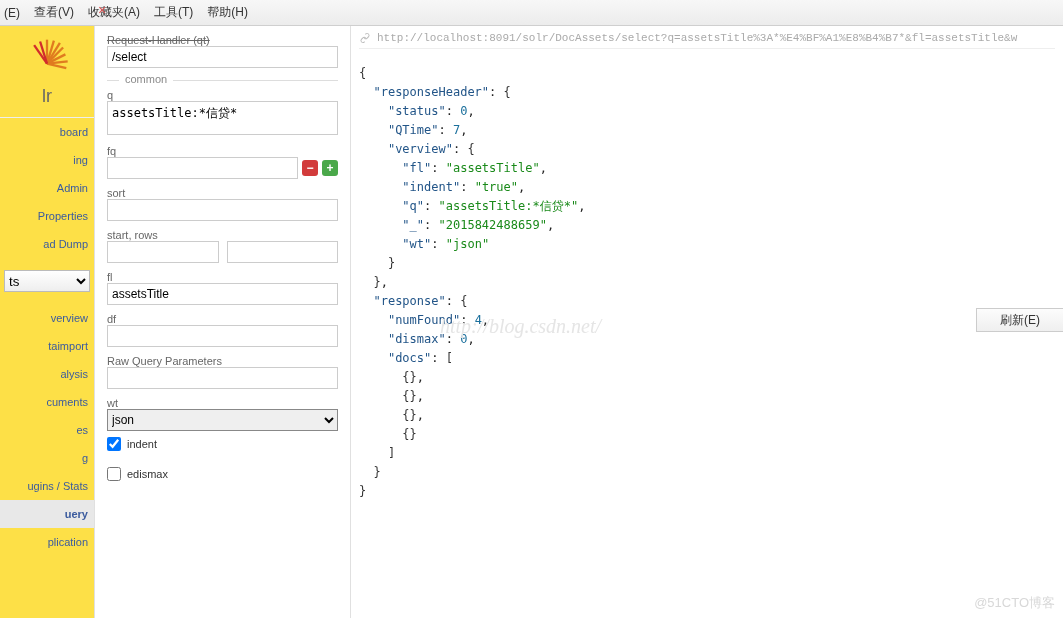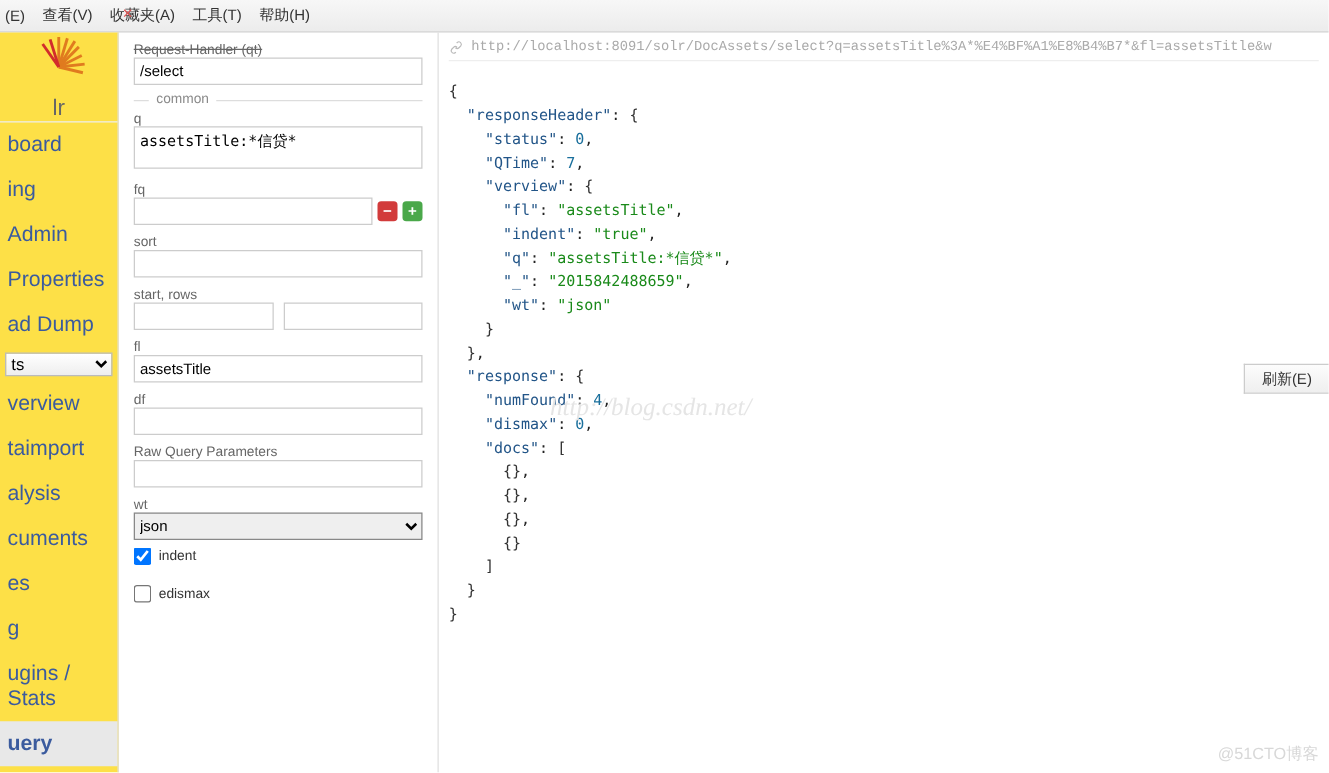--- a/index.html
+++ b/index.html
@@ -9,21 +9,21 @@
 .menubar span { color: #333; }
 .tab-close { position: absolute; top: 2px; left: 98px; width: 14px; height: 14px; color: #dd5555; font-size: 14px; }
 
 .columns { display: flex; height: calc(100% - 26px); }
 
 .leftnav { width: 95px; background: #fde047; border-right: 1px solid #e0e0e0; display: flex; flex-direction: column; font-size: 12px; }
 .logo-area { height: 92px; display: flex; flex-direction: column; align-items: center; justify-content: center; border-bottom: 1px solid #eee; }
 .logo-text { font-size: 18px; color: #666; margin-top: 4px; }
 .sunburst { width: 46px; height: 46px; }
 
-.nav-item { padding: 8px 6px; color: #3b5b9e; font-size: 17px; border-bottom: 0; cursor: pointer; }
+.nav-item { padding: 8px 6px; color: #3b5b9e; font-size: 11px; border-bottom: 0; cursor: pointer; text-align: right; }
 .nav-sep { height: 8px; }
 .nav-item.selected { background: #e8e8e8; font-weight: bold; }
 .core-select { margin: 4px; width: 86px; height: 22px; border: 1px solid #bbb; background: linear-gradient(#fff,#eee); }
 
 .form-col { width: 256px; border-right: 1px solid #e0e0e0; padding: 0 12px 10px 12px; overflow-y: auto; font-size: 11px; }
 .form-col label.fld { display: block; color: #666; margin-top: 8px; font-size: 11px; }
 .form-col input[type=text] { width: 100%; border: 1px solid #ccc; padding: 3px 4px; font-size: 12px; }
 .form-col textarea { width: 100%; height: 34px; border: 1px solid #ccc; padding: 3px 4px; font-size: 12px; resize: none; }
 .legend { position: relative; margin-top: 12px; }
 .legend-line { border-top: 1px solid #ddd; }
@@ -42,21 +42,21 @@
 .result-col { flex: 1; padding: 6px 8px 8px 8px; position: relative; font-family: Consolas, "Courier New", monospace; font-size: 12px; overflow: hidden; }
 .url-bar { display: flex; align-items: center; gap: 6px; color: #aaa; font-size: 11px; border-bottom: 1px solid #eee; padding-bottom: 4px; margin-bottom: 15px; white-space: nowrap; overflow: hidden; }
 .chain-icon { width: 12px; height: 12px; }
 
 pre.json { line-height: 19px; white-space: pre; color: #222; }
 .k { color: #225588; }
 .s { color: #1a8a1a; }
 .n { color: #1a6f9c; }
 .brace { color: #333; }
 
-.refresh-btn { position: absolute; right: 0; top: 291px; width: 68px; height: 24px; background: linear-gradient(#fcfcfc,#efefef); border: 1px solid #ccc; border-right: none; font-size: 12px; display: flex; align-items: center; justify-content: center; }
+.refresh-btn { position: absolute; right: 0; top: 308px; width: 87px; height: 24px; background: linear-gradient(#fcfcfc,#efefef); border: 1px solid #ccc; border-right: none; font-size: 12px; display: flex; align-items: center; justify-content: center; }
 
 .watermark1 { position: absolute; left: 440px; top: 315px; color: #e5e5e5; font: italic 20px Georgia, serif; pointer-events: none; }
 .watermark2 { position: absolute; right: 8px; bottom: 6px; color: #d8d8d8; font-size: 13px; pointer-events: none; }
 
 </style>
 </head>
 <body>
 
 <div class="tab-close">×</div>
 

